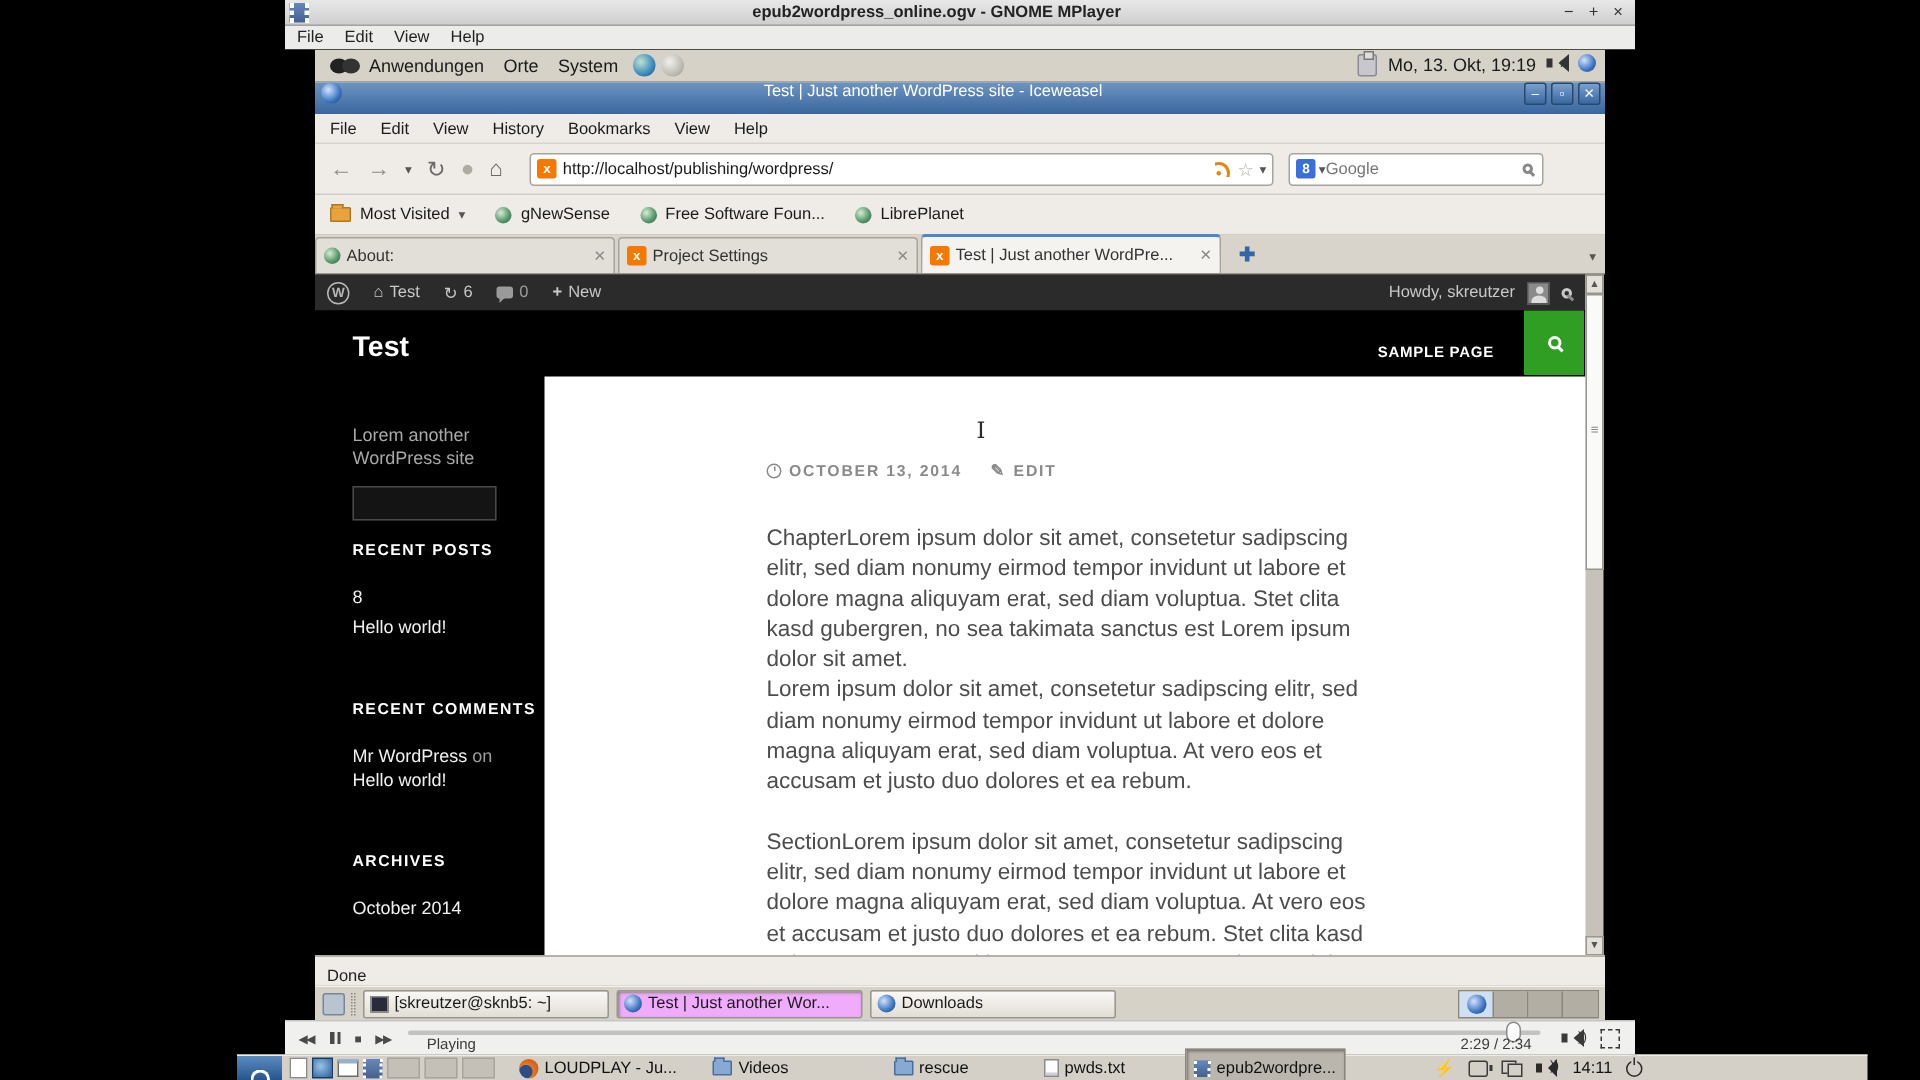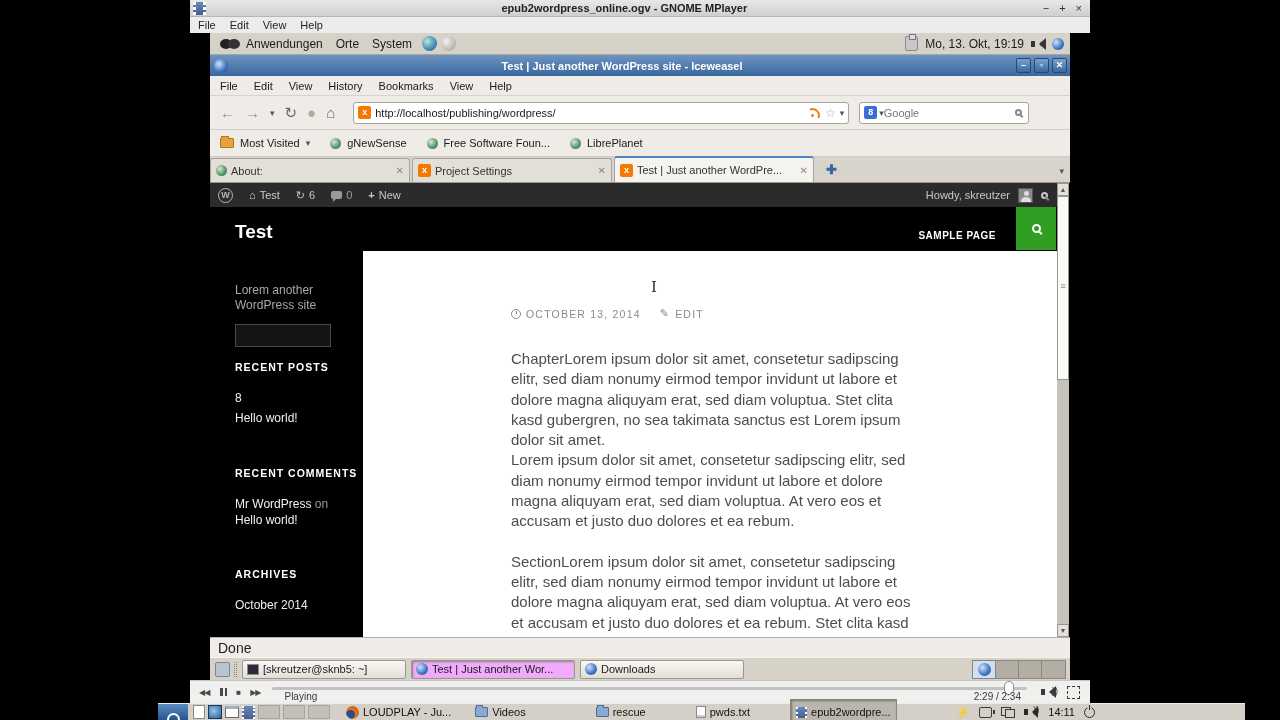--- a/index.html
+++ b/index.html
@@ -17,31 +17,31 @@
   #video { position:absolute; left:0; top:33px; width:900px; height:647px; background:#000; }
   #desk { position:absolute; left:20px; top:0; width:860px; height:647px; background:#000; overflow:hidden; }
 
   
   .gpanel { position:absolute; left:0; top:0; right:0; height:22px; background:#d6d2c8; border-bottom:1px solid #a8a49a; display:flex; align-items:center; font-size:12px; color:#1a1a1a; }
   .gpanel .sp { margin-left:13px; }
   .eyes { width:20px; height:10px; position:relative; margin-left:10px; }
   .eyes:before,.eyes:after { content:""; position:absolute; top:0; width:12px; height:10px; background:#222; border-radius:50%; }
   .eyes:before{left:0;} .eyes:after{right:0; background:#333;}
   .orb { width:15px; height:15px; border-radius:50%; display:inline-block; }
-  .gp-right { margin-left:auto; display:flex; align-items:center; gap:7px; margin-right:6px; }
+  .gp-right { margin-left:auto; display:flex; align-items:flex-start; gap:7px; margin-right:6px; }
   .clip-ico { width:13px; height:15px; background:#c8c8cc; border:1px solid #8a8a92; border-radius:2px; position:relative; }
   .clip-ico:before { content:""; position:absolute; left:3px; top:-3px; width:5px; height:4px; border:1px solid #777; background:#ddd; }
   .spk { position:relative; width:14px; height:12px; }
   .spk:before { content:""; position:absolute; left:0; top:3px; width:4px; height:6px; background:#333; }
   .spk:after { content:""; position:absolute; left:2px; top:0; border:6px solid transparent; border-right:7px solid #333; }
   .mutex { position:absolute; right:-1px; top:2px; font-size:8px; color:#333; }
 
   
   #browser { position:absolute; left:0; top:22px; right:0; height:602px; background:#efebe7; }
-  .b-title { height:21px; background:linear-gradient(#6e94c0,#39679f); display:flex; align-items:center; color:#fff; font-size:11px; font-weight:bold; }
+  .b-title { height:21px; background:linear-gradient(#6e94c0,#39679f); display:flex; color:#fff; font-size:11px; font-weight:normal; }
   .b-title .t { flex:1; text-align:center; }
   .globe { width:14px; height:14px; border-radius:50%; background:radial-gradient(circle at 35% 35%, #cfe3ff, #3d74c0 60%, #1d3f70); margin-left:4px; }
   .wbtn { width:15px; height:15px; background:linear-gradient(#7aa0cc,#3a68a0); border:1px solid #26486e; border-radius:2px; color:#fff; font-size:9px; line-height:13px; text-align:center; margin-right:3px; }
   .b-menu { height:20px; background:#efebe7; display:flex; gap:16px; align-items:center; padding-left:10px; font-size:11px; color:#1a1a1a; border-bottom:1px solid #d8d4cc; }
   .b-nav { height:34px; display:flex; align-items:center; background:#efebe7; border-bottom:1px solid #d0ccc4; }
   .navico { font-size:15px; color:#8a8a8a; margin-left:10px; }
   .urlbar { margin-left:18px; width:496px; height:22px; background:#fff; border:1px solid #a8a49c; border-radius:3px; display:flex; align-items:center; }
   .urlbar input { border:none; outline:none; flex:1; font-size:11px; color:#1a1a1a; background:transparent; }
   .xampp { width:13px; height:13px; background:#f57900; border-radius:2px; color:#fff; font-size:9px; font-weight:bold; text-align:center; line-height:12px; margin:0 4px; }
   .rss { width:11px; height:11px; position:relative; overflow:hidden; margin-right:4px; }
@@ -84,35 +84,35 @@
   .gsearch .mag { border-color:#fff; width:9px; height:9px; }
   .gsearch .mag:after { background:#fff; }
   .sidebar { position:absolute; left:0; top:44px; width:153px; bottom:0; color:#fff; font-size:12px; }
   .tagline { position:absolute; left:25px; top:32px; color:#a8a8a8; line-height:15px; }
   .s-search { position:absolute; left:25px; top:73px; width:96px; height:23px; background:#141414; border:1px solid #4a4a4a; }
   .w-head { font-size:10.5px; font-weight:bold; letter-spacing:1px; color:#fff; position:absolute; left:25px; }
   .w-item { position:absolute; left:25px; color:#f0f0f0; }
   .gray { color:#9a9a9a; }
 
   .content { position:absolute; left:153px; top:44px; right:0; bottom:0; background:#fff; }
-  .meta { position:absolute; left:148px; top:56px; display:flex; align-items:center; gap:5px; color:#8a8a8a; font-size:10.5px; letter-spacing:1.2px; }
+  .meta { position:absolute; left:148px; top:56px; display:flex; align-items:center; gap:5px; color:#8a8a8a; font-size:10.5px; letter-spacing:1.2px;font-weight:bold; }
   .clock-ico { width:10px; height:10px; border:1.2px solid #8a8a8a; border-radius:50%; position:relative; }
   .clock-ico:before { content:""; position:absolute; left:3.6px; top:1.5px; width:1.2px; height:3.2px; background:#8a8a8a; }
   .pencil { color:#8a8a8a; font-size:11px; margin-left:14px; }
   .ptext { position:absolute; left:148px; top:98px; width:404px; font-size:15px; line-height:20.3px; color:#4d4d4d; }
   .ptext .p3 { margin-top:20px; }
   .ibeam { position:absolute; left:288px; top:27px; font-family:"DejaVu Serif", serif; font-size:15px; color:#2a2a2a; }
 
   
   .sbar { position:absolute; right:1px; top:0; width:12px; bottom:0; background:#c6c2ba; }
   .sb-btn { position:absolute; left:0; width:12px; height:13px; background:#e4e0da; border:1px solid #9a968e; color:#555; font-size:7px; text-align:center; line-height:11px; }
   .sb-thumb { position:absolute; left:0; top:13px; width:12px; height:184px; background:#fafaf8; border:1px solid #9a968e; }
   .sb-thumb:after { content:"≡"; position:absolute; left:2.5px; top:50%; margin-top:-7px; color:#8a8a8a; font-size:9px; }
 
-  .b-status { position:absolute; left:0; bottom:0; right:0; height:20px; background:#efebe7; border-top:1px solid #b5b1a8; font-size:14px; color:#222; display:flex; align-items:center; padding-left:8px; }
+  .b-status { position:absolute; left:0; bottom:0; right:0; height:20px; background:#efebe7; border-top:1px solid #b5b1a8; font-size:11px; color:#222; display:flex; align-items:flex-end; padding-left:8px; }
 
   
   .vtask { position:absolute; left:0; bottom:0; right:0; height:23px; background:#d6d2c8; border-top:1px solid #f5f3ef; display:flex; align-items:center; }
   .vt-ico { width:15px; height:15px; margin-left:5px; background:#b8c4d0; border:1px solid #7a8694; border-radius:2px; }
   .vt-handle { width:3px; height:15px; margin-left:4px; border-left:1px dotted #8a8680; border-right:1px dotted #8a8680; }
   .vt-btn { width:164px; height:19px; margin-left:5px; background:linear-gradient(#faf8f5,#e2ded6); border:1px solid #9a968e; border-radius:2px; display:flex; align-items:center; font-size:11px; color:#1a1a1a; padding:0 4px; }
   .vt-btn.active { background:#f0abfc; box-shadow:inset 1px 1px 2px #8a867e; }
   .vt-btn .lbl { overflow:hidden; white-space:nowrap; text-overflow:ellipsis; margin-left:4px; }
   .term-ico { width:12px; height:11px; background:#2a2a3a; border:1px solid #8a8a8a; flex:none; }
   .sm-globe { width:12px; height:12px; border-radius:50%; background:radial-gradient(circle at 35% 35%, #cfe3ff, #3d74c0 60%, #1d3f70); flex:none; }

